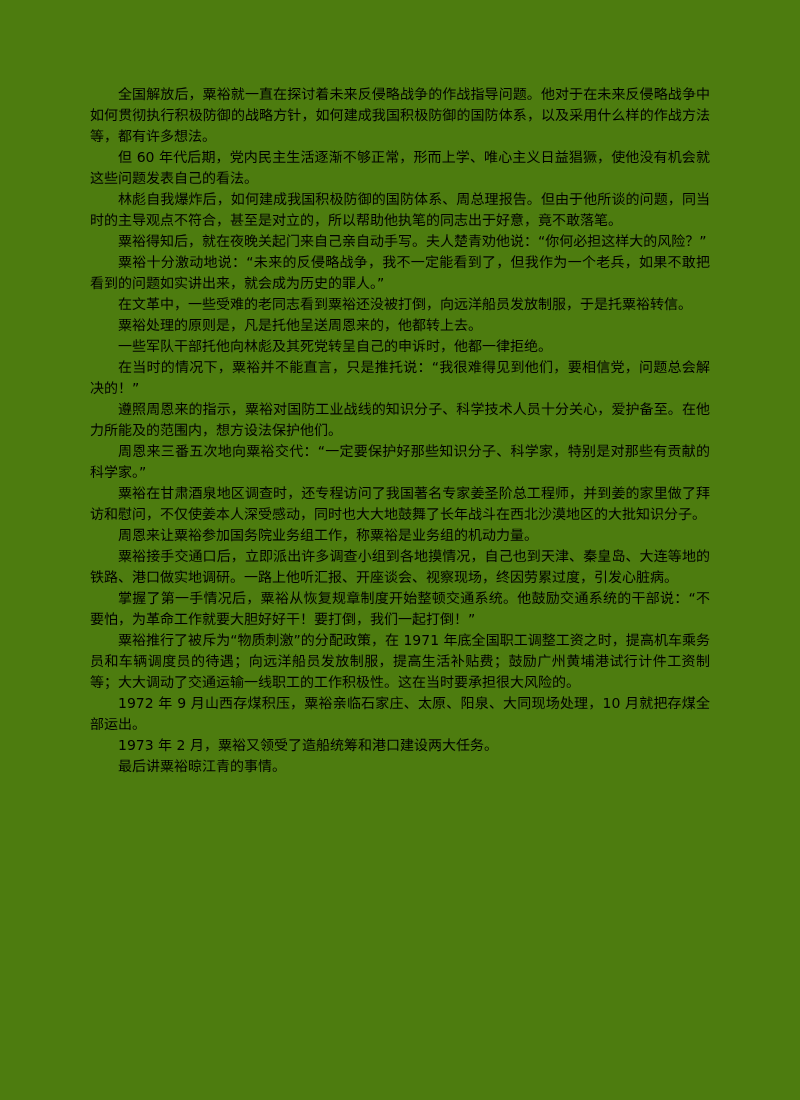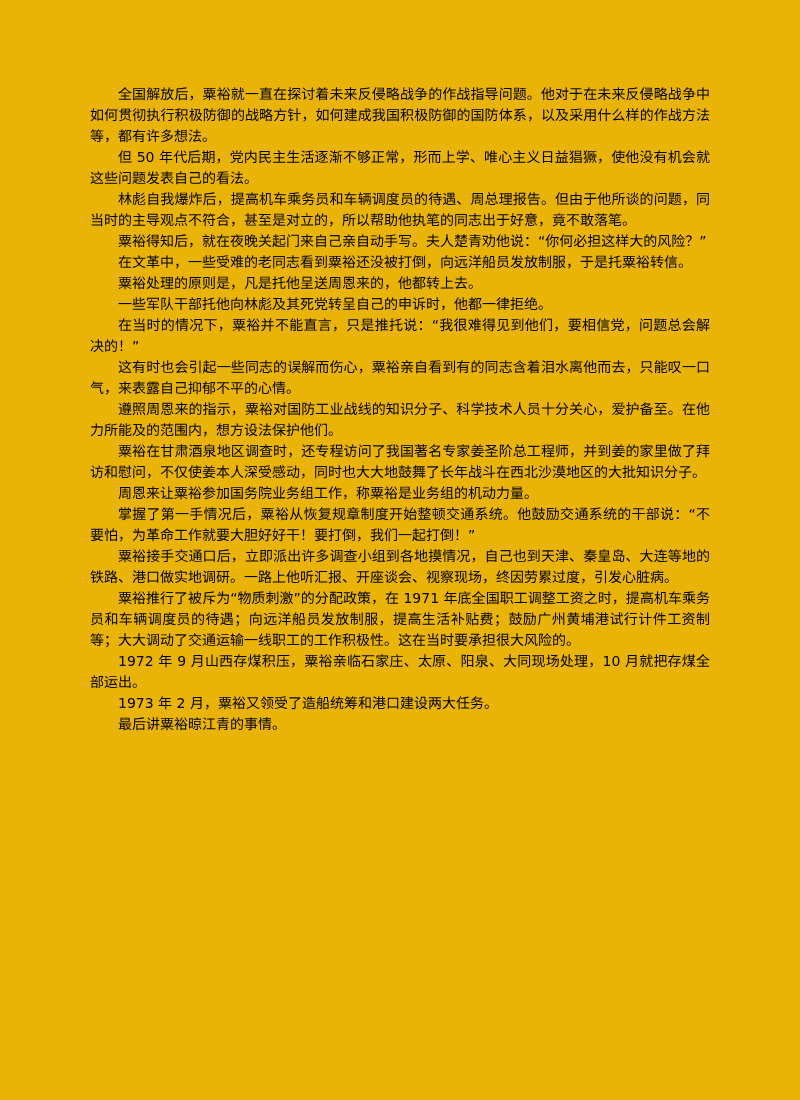--- a/index.html
+++ b/index.html
@@ -9,50 +9,51 @@
   }
   body {
     width: 800px;
     height: 1100px;
     overflow: hidden;
   }
   .page {
     box-sizing: border-box;
     width: 800px;
     height: 1100px;
-    background: #eab308;
+    background: #4d7c0f;
     padding: 84px 90px 0 90px;
   }
   .doc-paragraph {
     margin: 0;
     padding: 0;
     font-family: "DejaVu Sans", "Liberation Sans", sans-serif;
     font-size: 14px;
     line-height: 21px;
     color: #000000;
     text-align: justify;
     text-indent: 2em;
     word-break: break-all;
   }
 </style>
 </head>
 <body>
 
 <div class="page">
   <p class="doc-paragraph">全国解放后，粟裕就一直在探讨着未来反侵略战争的作战指导问题。他对于在未来反侵略战争中如何贯彻执行积极防御的战略方针，如何建成我国积极防御的国防体系，以及采用什么样的作战方法等，都有许多想法。</p>
-  <p class="doc-paragraph">但 50 年代后期，党内民主生活逐渐不够正常，形而上学、唯心主义日益猖獗，使他没有机会就这些问题发表自己的看法。</p>
-  <p class="doc-paragraph">林彪自我爆炸后，提高机车乘务员和车辆调度员的待遇、周总理报告。但由于他所谈的问题，同当时的主导观点不符合，甚至是对立的，所以帮助他执笔的同志出于好意，竟不敢落笔。</p>
+  <p class="doc-paragraph">但 60 年代后期，党内民主生活逐渐不够正常，形而上学、唯心主义日益猖獗，使他没有机会就这些问题发表自己的看法。</p>
+  <p class="doc-paragraph">林彪自我爆炸后，如何建成我国积极防御的国防体系、周总理报告。但由于他所谈的问题，同当时的主导观点不符合，甚至是对立的，所以帮助他执笔的同志出于好意，竟不敢落笔。</p>
   <p class="doc-paragraph">粟裕得知后，就在夜晚关起门来自己亲自动手写。夫人楚青劝他说：“你何必担这样大的风险？”</p>
+  <p class="doc-paragraph">粟裕十分激动地说：“未来的反侵略战争，我不一定能看到了，但我作为一个老兵，如果不敢把看到的问题如实讲出来，就会成为历史的罪人。”</p>
   <p class="doc-paragraph">在文革中，一些受难的老同志看到粟裕还没被打倒，向远洋船员发放制服，于是托粟裕转信。</p>
   <p class="doc-paragraph">粟裕处理的原则是，凡是托他呈送周恩来的，他都转上去。</p>
   <p class="doc-paragraph">一些军队干部托他向林彪及其死党转呈自己的申诉时，他都一律拒绝。</p>
   <p class="doc-paragraph">在当时的情况下，粟裕并不能直言，只是推托说：“我很难得见到他们，要相信党，问题总会解决的！”</p>
-  <p class="doc-paragraph">这有时也会引起一些同志的误解而伤心，粟裕亲自看到有的同志含着泪水离他而去，只能叹一口气，来表露自己抑郁不平的心情。</p>
   <p class="doc-paragraph">遵照周恩来的指示，粟裕对国防工业战线的知识分子、科学技术人员十分关心，爱护备至。在他力所能及的范围内，想方设法保护他们。</p>
+  <p class="doc-paragraph">周恩来三番五次地向粟裕交代：“一定要保护好那些知识分子、科学家，特别是对那些有贡献的科学家。”</p>
   <p class="doc-paragraph">粟裕在甘肃酒泉地区调查时，还专程访问了我国著名专家姜圣阶总工程师，并到姜的家里做了拜访和慰问，不仅使姜本人深受感动，同时也大大地鼓舞了长年战斗在西北沙漠地区的大批知识分子。</p>
   <p class="doc-paragraph">周恩来让粟裕参加国务院业务组工作，称粟裕是业务组的机动力量。</p>
+  <p class="doc-paragraph">粟裕接手交通口后，立即派出许多调查小组到各地摸情况，自己也到天津、秦皇岛、大连等地的铁路、港口做实地调研。一路上他听汇报、开座谈会、视察现场，终因劳累过度，引发心脏病。</p>
   <p class="doc-paragraph">掌握了第一手情况后，粟裕从恢复规章制度开始整顿交通系统。他鼓励交通系统的干部说：“不要怕，为革命工作就要大胆好好干！要打倒，我们一起打倒！”</p>
-  <p class="doc-paragraph">粟裕接手交通口后，立即派出许多调查小组到各地摸情况，自己也到天津、秦皇岛、大连等地的铁路、港口做实地调研。一路上他听汇报、开座谈会、视察现场，终因劳累过度，引发心脏病。</p>
   <p class="doc-paragraph">粟裕推行了被斥为“物质刺激”的分配政策，在 1971 年底全国职工调整工资之时，提高机车乘务员和车辆调度员的待遇；向远洋船员发放制服，提高生活补贴费；鼓励广州黄埔港试行计件工资制等；大大调动了交通运输一线职工的工作积极性。这在当时要承担很大风险的。</p>
   <p class="doc-paragraph">1972 年 9 月山西存煤积压，粟裕亲临石家庄、太原、阳泉、大同现场处理，10 月就把存煤全部运出。</p>
   <p class="doc-paragraph">1973 年 2 月，粟裕又领受了造船统筹和港口建设两大任务。</p>
   <p class="doc-paragraph">最后讲粟裕晾江青的事情。</p>
 </div>
 
 </body></html>

